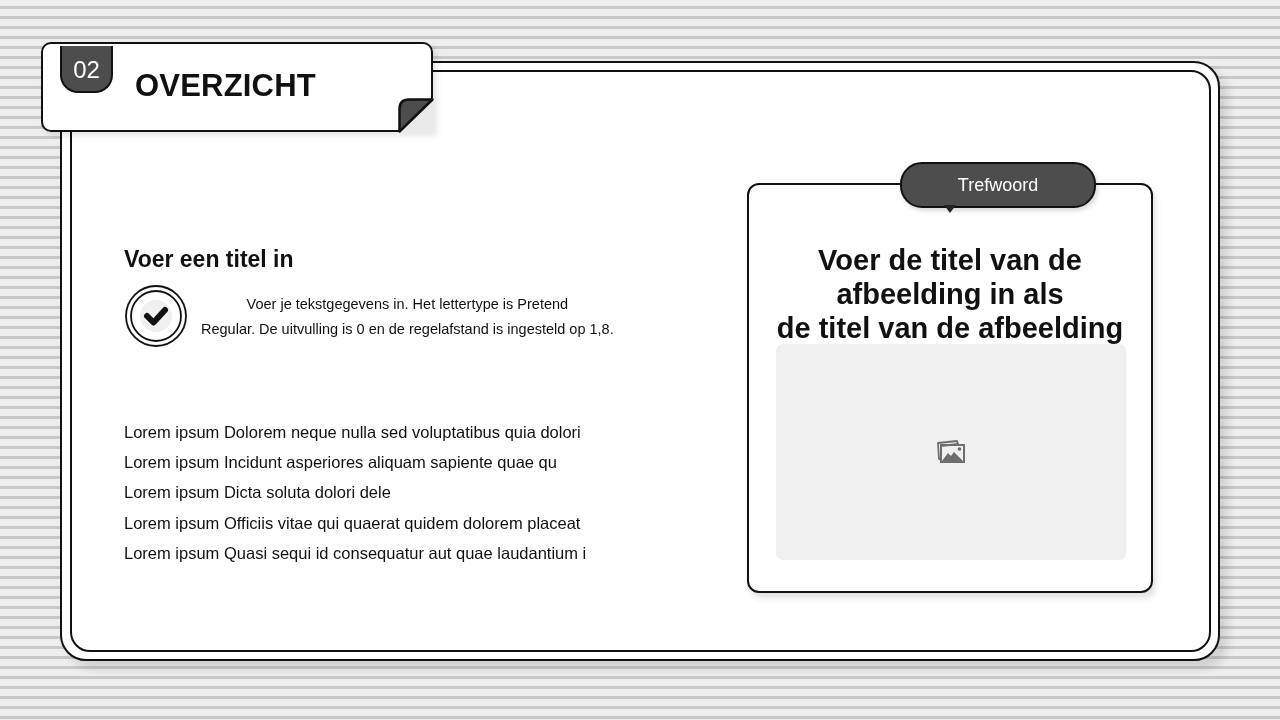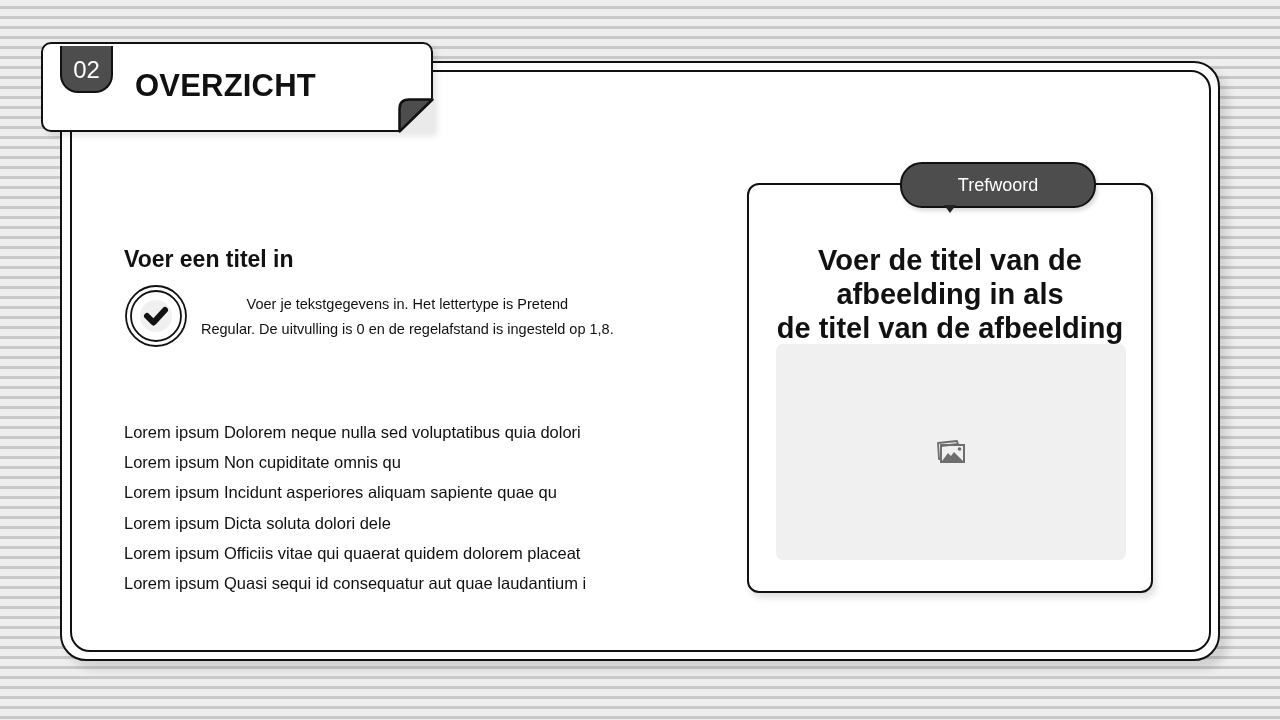--- a/index.html
+++ b/index.html
@@ -109,21 +109,20 @@
   <path d="M22 31 L28.5 37.5 L40 25" fill="none" stroke="#111" stroke-width="6" stroke-linecap="round" stroke-linejoin="round"></path>
 </svg>
 
 <div class="desc">
   <div>Voer je tekstgegevens in. Het lettertype is Pretend</div>
   <div>Regular. De uitvulling is 0 en de regelafstand is ingesteld op 1,8.</div>
 </div>
 
 <ul class="bullet-list">
   <li>Lorem ipsum Dolorem neque nulla sed voluptatibus quia dolori</li>
-  <li>Lorem ipsum Non cupiditate omnis qu</li>
   <li>Lorem ipsum Incidunt asperiores aliquam sapiente quae qu</li>
   <li>Lorem ipsum Dicta soluta dolori dele</li>
   <li>Lorem ipsum Officiis vitae qui quaerat quidem dolorem placeat</li>
   <li>Lorem ipsum Quasi sequi id consequatur aut quae laudantium i</li>
 </ul>
 
 <div class="card">
   <div class="card-title">
     <div>Voer de titel van de afbeelding in als</div>
     <div>de titel van de afbeelding</div>

